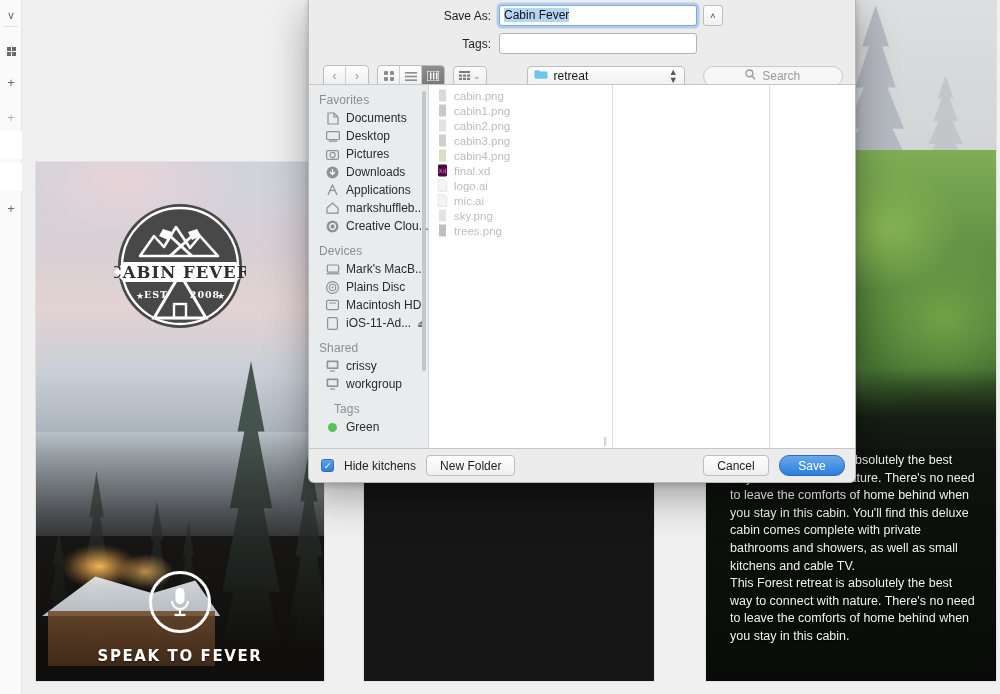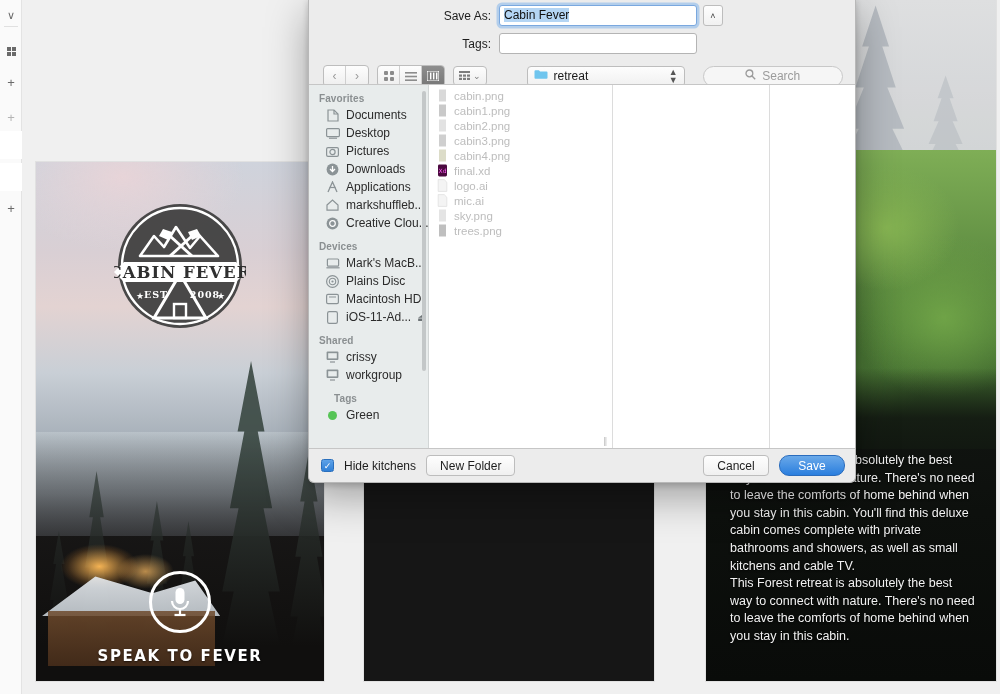--- a/index.html
+++ b/index.html
@@ -217,21 +217,21 @@
 
   .browser {
     position:absolute; left: 0; right: 0; top: 85px; bottom: 33px;
     display:flex; background:#fff; border-top:1px solid #c6c6c6; border-bottom:1px solid #c6c6c6;
   }
   .sidebar {
     width: 120px; background:#e8ecec; border-right:1px solid #d2d6d6;
     overflow:hidden; position:relative; padding-top: 4px;
   }
   .sb-head {
-    font-size: 10px; font-weight: 700; color:#8a8f91; padding: 4px 0 2px 10px; letter-spacing:.1px;
+    font-size: 12px; font-weight: 400; color:#8a8f91; padding: 4px 0 2px 10px; letter-spacing:.1px;
   }
   .sb-item {
     display:flex; align-items:center; gap:6px; padding: 2px 6px 2px 16px; font-size: 12px; color:#2b2b2b;
     white-space: nowrap;
   }
   .sb-ico { width:15px; height:14px; flex:0 0 15px; display:flex; align-items:center; justify-content:center; color:#8b9396; }
   .sb-eject { margin-left:auto; font-size: 10px; color:#6d7376; padding-right: 2px; }
   .sb-scroll {
     position:absolute; right: 2px; top: 6px; width: 4px; height: 280px;
     background:#c3c7c8; border-radius: 2px;

